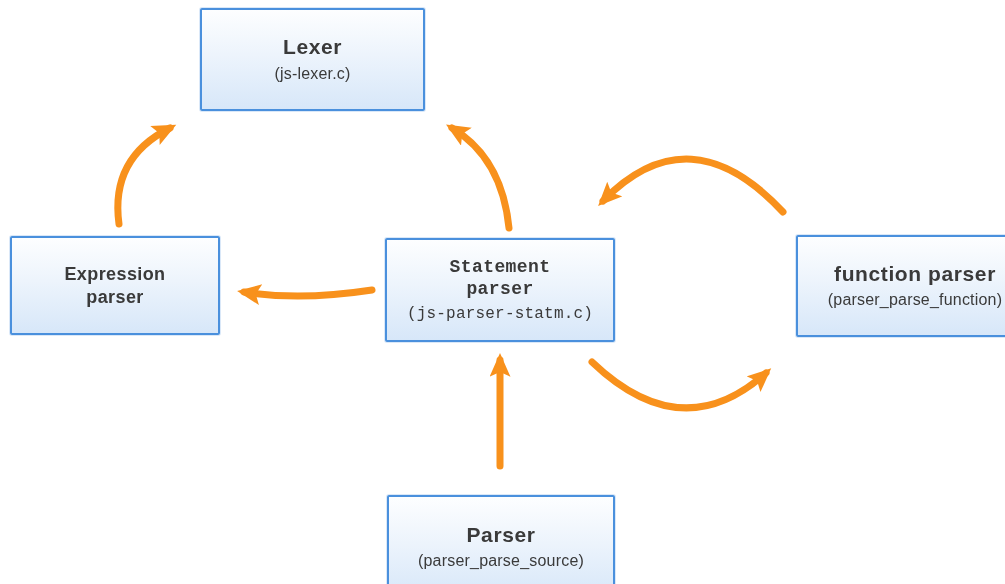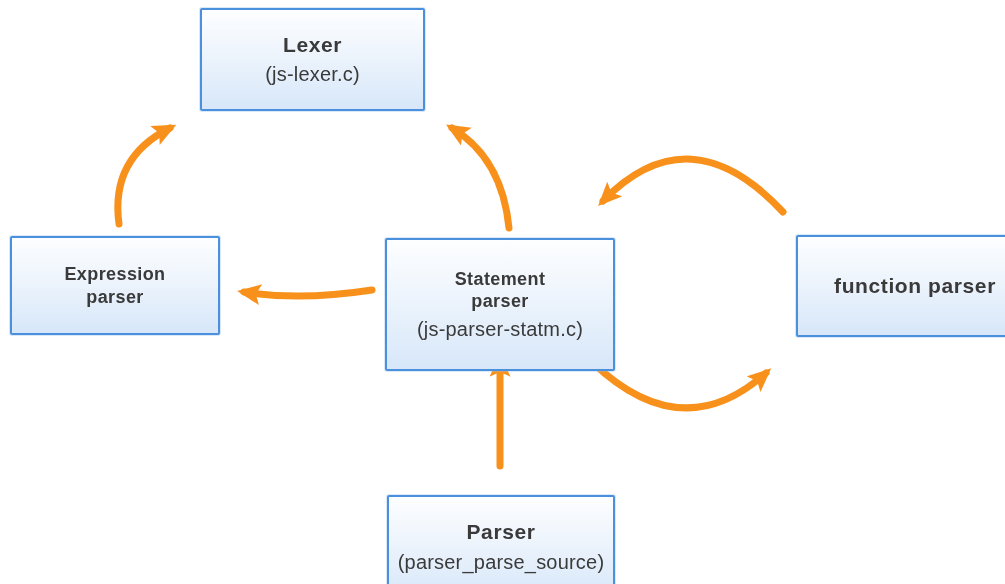--- a/index.html
+++ b/index.html
@@ -38,21 +38,21 @@
   }
   .title {
     font-weight: bold;
     font-size: 18px;
     line-height: 1.25;
     letter-spacing: 0.4px;
   }
   .node.lg .title { font-size: 21px; letter-spacing: 0.6px; }
   .node.wrap .title { max-width: 130px; }
   .subtitle {
-    font-size: 20px;
+    font-size: 16px;
     line-height: 1.3;
     margin-top: 3px;
     letter-spacing: 0.2px;
   }
 </style>
 </head>
 <body>
 
 <div class="canvas">
 
@@ -72,27 +72,28 @@
 
   <div class="node lg" style="left:200px; top:8px; width:225px; height:103px;">
     <div class="title">Lexer</div>
     <div class="subtitle">(js-lexer.c)</div>
   </div>
 
   <div class="node wrap" style="left:10px; top:236px; width:210px; height:99px;gap:26px;">
     <div class="title">Expression parser</div>
   </div>
 
-  <div class="node wrap" style="left:385px; top:238px; width:230px; height:133px;">
+  <div class="node wrap" style="left:385px; top:238px; width:230px; height:104px;font-family:Liberation Mono, monospace;">
     <div class="title">Statement parser</div>
     <div class="subtitle">(js-parser-statm.c)</div>
   </div>
 
   <div class="node lg" style="left:796px; top:235px; width:238px; height:102px;">
     <div class="title">function parser</div>
+    <div class="subtitle">(parser_parse_function)</div>
   </div>
 
   <div class="node lg" style="left:387px; top:473px; width:228px; height:104px;margin-top:22px;">
     <div class="title">Parser</div>
     <div class="subtitle">(parser_parse_source)</div>
   </div>
 
 </div>
 
 </body></html>

